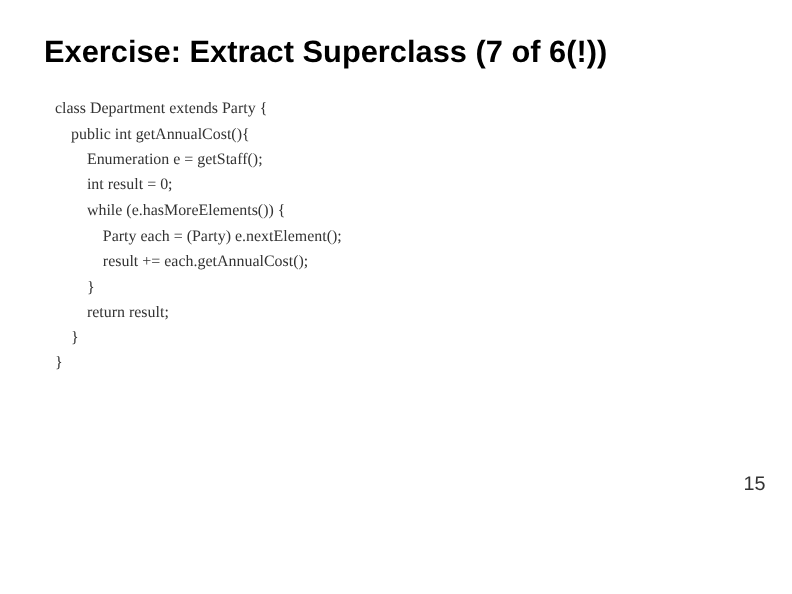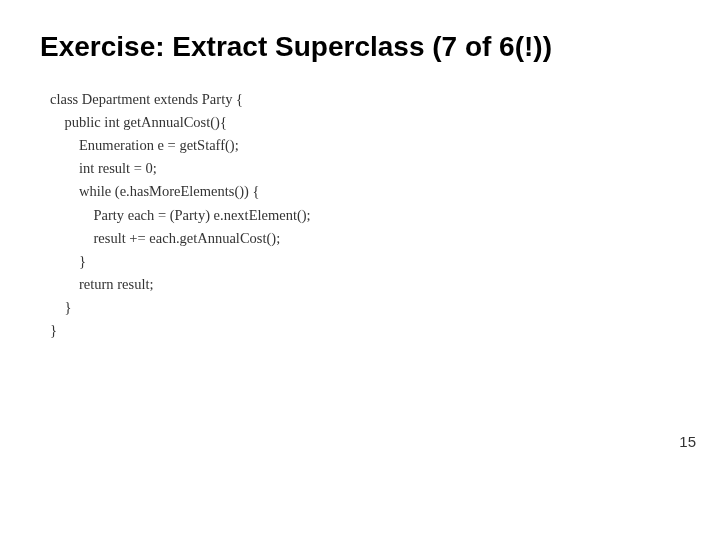--- a/index.html
+++ b/index.html
@@ -39,21 +39,21 @@
       color: #333333;
       line-height: 1.6;
       white-space: pre;
       padding-left: 10px;
     }
 
     .slide-number {
       position: absolute;
       bottom: 14px;
       right: 24px;
-      font-size: 15px;
+      font-size: 18px;
       color: #333333;
     }
   </style>
 </head>
 <body>
 
 <div id="slide">
   <div id="slide-title">Exercise: Extract Superclass (7 of 6(!))</div>
   <div id="code-block">class Department extends Party {
     public int getAnnualCost(){

